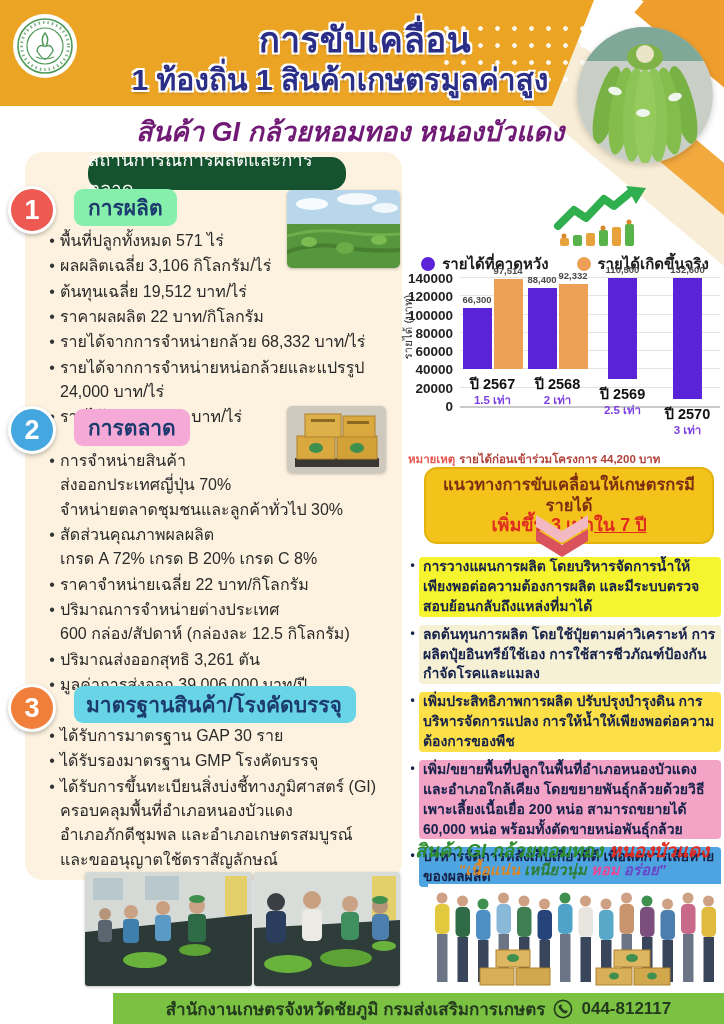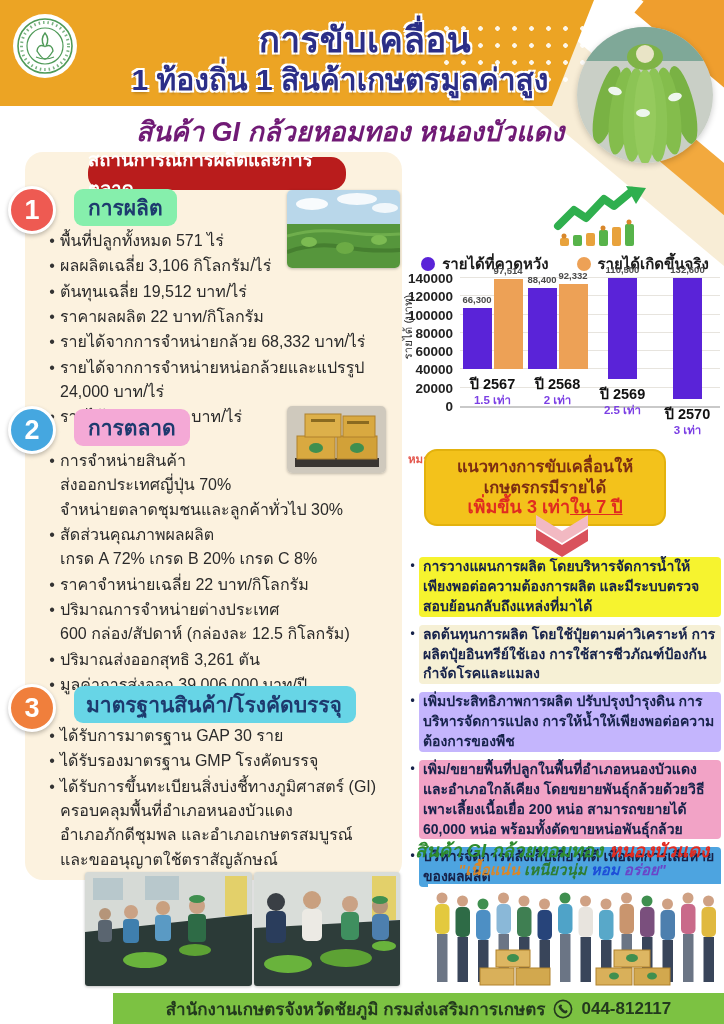--- a/index.html
+++ b/index.html
@@ -22,22 +22,22 @@
     font-size:30px;font-weight:bold;color:#2b2e87;
     text-shadow:-2px -2px 0 #fff,2px -2px 0 #fff,-2px 2px 0 #fff,2px 2px 0 #fff,0 3px 3px rgba(0,0,0,.25);}
   .dots{position:absolute;left:438px;top:20px;width:160px;height:72px;z-index:4;
     background-image:radial-gradient(#ffffff 2px,transparent 2.6px);background-size:17px 17px;opacity:.9;}
   .banana-circle{position:absolute;left:577px;top:27px;width:136px;height:136px;z-index:6;
     border-radius:50%;overflow:hidden;box-shadow:0 2px 6px rgba(0,0,0,.2);}
   .subtitle{position:absolute;left:100px;top:110px;width:500px;text-align:center;z-index:5;
     font-size:27px;font-weight:bold;font-style:italic;color:#701a75;}
   
   .left-panel{position:absolute;left:25px;top:152px;width:377px;height:728px;background:#fcf2df;border-radius:18px;z-index:1;}
-  .panel-heading{position:absolute;left:88px;top:157px;width:258px;height:33px;background:#b91c1c;border-radius:15px;
-    color:#fff;font-size:18.5px;font-weight:bold;display:flex;align-items:center;justify-content:center;z-index:4;}
+  .panel-heading{position:absolute;left:88px;top:157px;width:258px;height:33px;background:#14532d;border-radius:15px;
+    color:#fff;font-size:18.5px;font-weight:normal;display:flex;align-items:center;justify-content:center;z-index:4;}
   .num-circle{position:absolute;width:48px;height:48px;border-radius:50%;z-index:5;border:3px solid #fff;
     box-shadow:0 2px 4px rgba(0,0,0,.25);color:#fff;font-size:27px;font-weight:bold;
     display:flex;align-items:center;justify-content:center;box-sizing:border-box;}
   .nc1{left:8px;top:186px;} .nc2{left:8px;top:406px;} .nc3{left:8px;top:684px;}
   .sec-pill{position:absolute;border-radius:9px;padding:2px 14px;font-size:21px;font-weight:bold;color:#1d3a6e;z-index:4;}
   .sp1{left:74px;top:189px;} .sp2{left:74px;top:409px;} .sp3{left:74px;top:686px;padding-left:12px;}
   .bullets{position:absolute;z-index:4;font-size:16px;color:#2a2a2a;line-height:1.52;}
   .bl1{left:44px;top:229px;width:350px;} .bl2{left:44px;top:449px;width:352px;} .bl3{left:44px;top:724px;width:352px;}
   .b-row{display:flex;margin-bottom:1px;}
   .b-dot{width:16px;flex:0 0 16px;text-align:center;color:#333;}
@@ -63,21 +63,21 @@
   .slot{flex:1;display:flex;flex-direction:column;}
   .bars{height:128px;display:flex;align-items:flex-end;justify-content:center;gap:2px;}
   .bar{width:29px;position:relative;}
   .bar-label{position:absolute;top:-14px;left:50%;transform:translateX(-50%);font-size:9.5px;font-weight:bold;color:#4a4a4a;white-space:nowrap;}
   .xl{text-align:center;font-size:14.5px;font-weight:bold;color:#111;margin-top:3px;}
   .xs{text-align:center;font-size:11.5px;font-weight:bold;color:#7b3fe4;line-height:1;}
   .chart-note{position:absolute;left:408px;top:450px;width:312px;font-size:11.5px;z-index:4;}
   .note-prefix{color:#e4584f;font-weight:bold;margin-right:4px;}
   .note-text{color:#b04038;font-weight:bold;}
   
-  .guide-box{position:absolute;left:424px;top:449px;width:242px;background:#f3c21b;border:2px solid #e3b20d;
+  .guide-box{position:absolute;left:424px;top:467px;width:290px;background:#f3c21b;border:2px solid #e3b20d;
     border-radius:13px;padding:5px 8px;text-align:center;z-index:4;box-sizing:border-box;}
   .gb1{font-size:16.5px;font-weight:bold;color:#7c2d12;line-height:1.25;}
   .gb2{font-size:18px;font-weight:bold;color:#e02b20;line-height:1.2;}
   .gb2 .ul{text-decoration:underline;}
   .chevron{position:absolute;left:536px;top:515px;width:52px;height:42px;z-index:4;}
   .guide-items{position:absolute;left:406px;top:557px;width:315px;z-index:4;}
   .g-item{display:flex;margin-bottom:8px;font-size:14px;font-weight:bold;color:#16224a;line-height:1.42;}
   .gi-dot{flex:0 0 13px;text-align:center;color:#16224a;font-size:12px;}
   .gi-text{padding:0 4px;border-radius:4px;-webkit-box-decoration-break:clone;box-decoration-break:clone;}
   
@@ -435,35 +435,35 @@
       <div class="g-item">
         <span class="gi-dot">•</span>
         <span class="gi-text" style="background: rgb(246, 243, 47);">การวางแผนการผลิต โดยบริหารจัดการน้ำให้เพียงพอต่อความต้องการผลิต และมีระบบตรวจสอบย้อนกลับถึงแหล่งที่มาได้</span>
       </div>
       <div class="g-item">
         <span class="gi-dot">•</span>
         <span class="gi-text" style="background: rgb(246, 240, 213);">ลดต้นทุนการผลิต โดยใช้ปุ๋ยตามค่าวิเคราะห์ การผลิตปุ๋ยอินทรีย์ใช้เอง การใช้สารชีวภัณฑ์ป้องกันกำจัดโรคและแมลง</span>
       </div>
       <div class="g-item">
         <span class="gi-dot">•</span>
-        <span class="gi-text" style="background: #c4b5fd;">เพิ่มประสิทธิภาพการผลิต ปรับปรุงบำรุงดิน การบริหารจัดการแปลง การให้น้ำให้เพียงพอต่อความต้องการของพืช</span>
+        <span class="gi-text" style="background: #fde047;">เพิ่มประสิทธิภาพการผลิต ปรับปรุงบำรุงดิน การบริหารจัดการแปลง การให้น้ำให้เพียงพอต่อความต้องการของพืช</span>
       </div>
       <div class="g-item">
         <span class="gi-dot">•</span>
         <span class="gi-text" style="background: rgb(242, 163, 198);">เพิ่ม/ขยายพื้นที่ปลูกในพื้นที่อำเภอหนองบัวแดง และอำเภอใกล้เคียง โดยขยายพันธุ์กล้วยด้วยวิธีเพาะเลี้ยงเนื้อเยื่อ 200 หน่อ สามารถขยายได้ 60,000 หน่อ พร้อมทั้งตัดขายหน่อพันธุ์กล้วย</span>
       </div>
       <div class="g-item">
         <span class="gi-dot">•</span>
         <span class="gi-text" style="background: rgb(77, 164, 224);">บริหารจัดการหลังเก็บเกี่ยวที่ดี เพื่อลดการเสียหายของผลผลิต</span>
       </div>
     </div>
 
   <div class="tagline">
     <div class="tg1" id="tg1"><span style="color: rgb(46, 139, 46);">สินค้า GI กล้วยหอมทอง</span><span style="color: rgb(224, 43, 32); margin-left: 6px;">หนองบัวแดง</span></div>
-    <div class="tg2" id="tg2"><span style="color: rgb(216, 135, 42);">"เนื้อแน่น </span><span style="color: rgb(46, 125, 50);">เหนียวนุ่ม </span><span style="color: #1d4ed8;">หอม </span><span style="color: rgb(106, 69, 200);">อร่อย"</span></div>
+    <div class="tg2" id="tg2"><span style="color: rgb(216, 135, 42);">"เนื้อแน่น </span><span style="color: rgb(46, 125, 50);">เหนียวนุ่ม </span><span style="color: #ec4899;">หอม </span><span style="color: rgb(106, 69, 200);">อร่อย"</span></div>
   </div>
 
   <svg class="ph-group" viewBox="0 0 294 108">
     <rect width="294" height="108" fill="#ffffff"></rect>
     <g id="people">
         <rect x="7" y="20" width="14.5" height="30" rx="5" fill="#e3c93e"></rect>
         <rect x="9" y="50" width="10.5" height="48" fill="#6b7585"></rect>
         <circle cx="14" cy="14" r="5.5" fill="#cfa184"></circle>
         <rect x="27.5" y="23" width="14.5" height="30" rx="5" fill="#2e6b46"></rect>
         <rect x="29.5" y="53" width="10.5" height="45" fill="#39455a"></rect>

